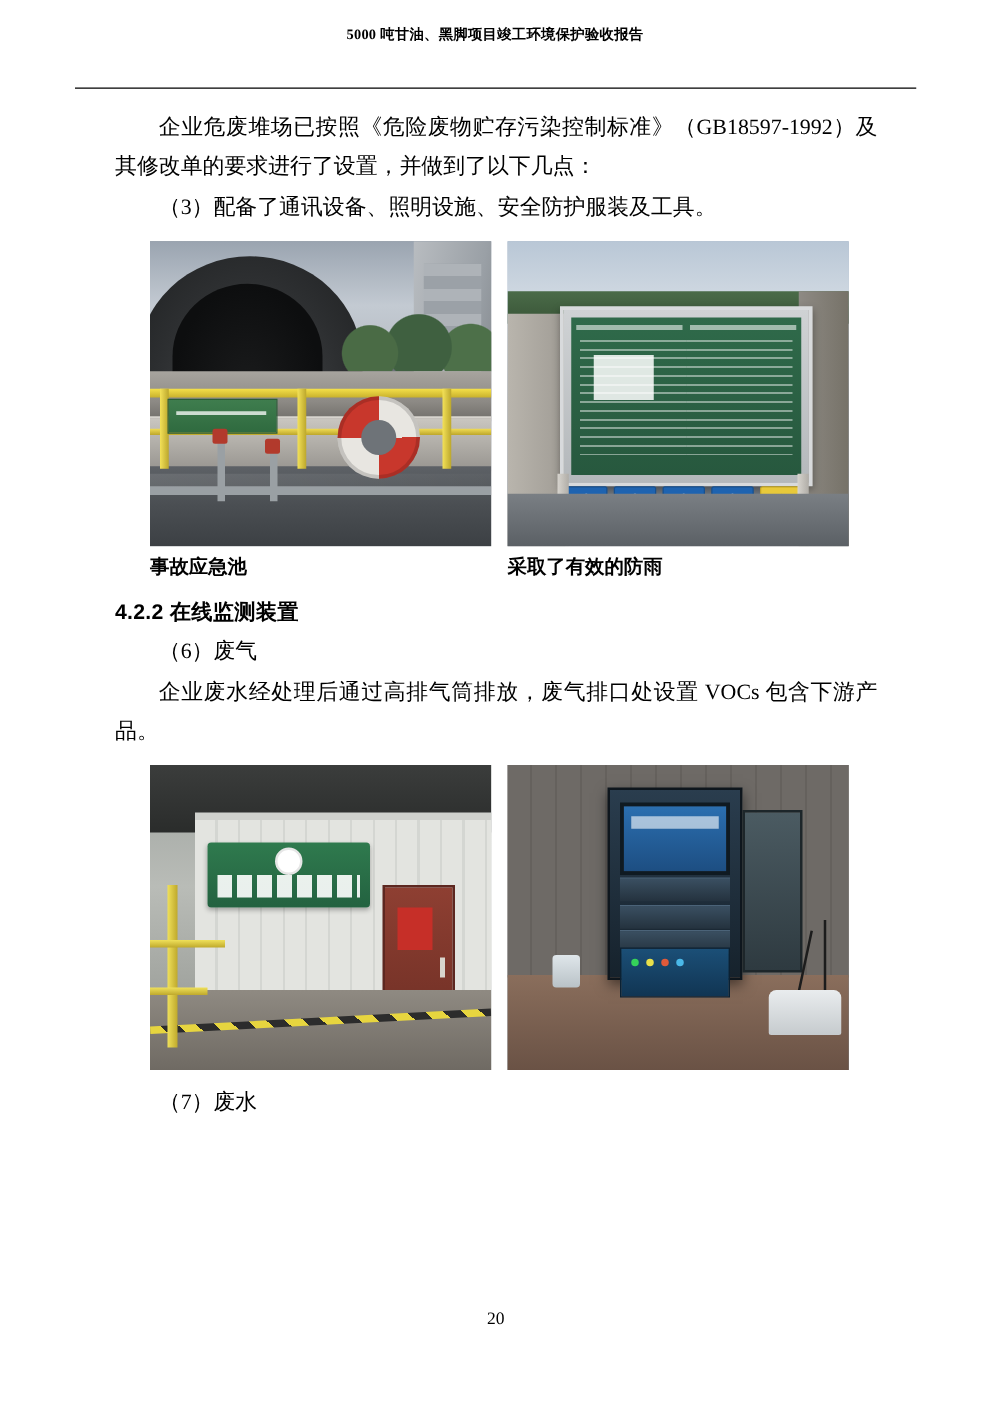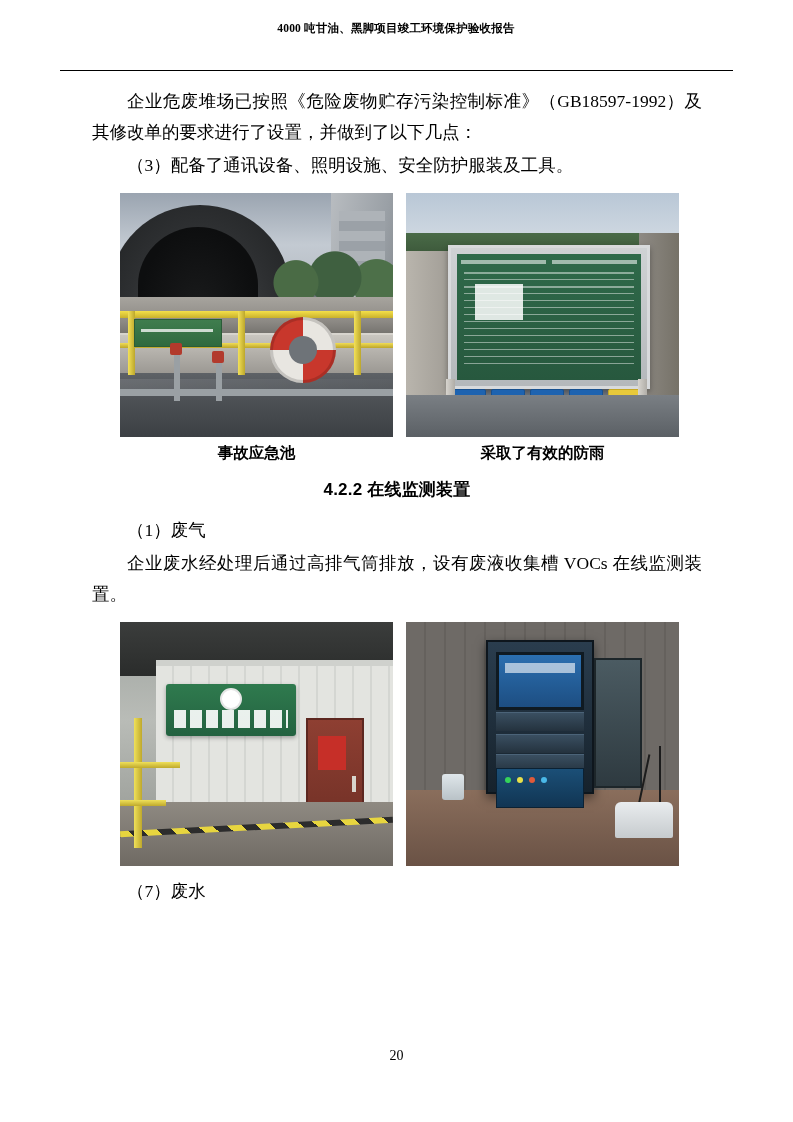--- a/index.html
+++ b/index.html
@@ -62,24 +62,23 @@
     font-family: "Liberation Serif", "DejaVu Serif", serif;
   }
   p.indent {
     text-indent: 2em;
   }
 
   
   h2.section {
     font-size: 17px;
     font-weight: bold;
-    margin: 14px 0 14px 0;
+    margin: 14px 0 4px 0;
     font-family: "Liberation Sans", "DejaVu Sans", sans-serif;
     letter-spacing: 0.2px;
-    text-align: center;
   }
 
   
   .figure-row {
     display: flex;
     gap: 13px;
     margin: 12px 0 0 28px;
   }
   .fig {
     width: 273px;
@@ -88,21 +87,20 @@
     overflow: hidden;
     background: #707070;
   }
   .caption-row {
     display: flex;
     margin: 6px 0 0 28px;
     gap: 13px;
   }
   .caption {
     width: 273px;
-    text-align: center;
     font-size: 15.5px;
     font-weight: bold;
     font-family: "Liberation Serif", "DejaVu Serif", serif;
   }
 
   
   .page-number {
     position: absolute;
     bottom: 58px;
     left: 0;
@@ -380,21 +378,21 @@
     background: linear-gradient(#e9ecee,#c6cbce);
     border-radius: 6px 6px 2px 2px;
   }
 </style>
 </head>
 <body>
 
 <div class="page">
 
   <div class="header">
-    <div>4000 吨甘油、黑脚项目竣工环境保护验收报告</div>
+    <div>5000 吨甘油、黑脚项目竣工环境保护验收报告</div>
   </div>
   <div class="header-rule"></div>
 
   <div class="content">
 
     <p class="body indent">企业危废堆场已按照《危险废物贮存污染控制标准》（GB18597-1992）及其修改单的要求进行了设置，并做到了以下几点：</p>
     <p class="body indent">（3）配备了通讯设备、照明设施、安全防护服装及工具。</p>
 
     <div class="figure-row">
       <div class="fig ph1">
@@ -449,22 +447,22 @@
       </div>
     </div>
 
     <div class="caption-row">
       <div class="caption">事故应急池</div>
       <div class="caption">采取了有效的防雨</div>
     </div>
 
     <h2 class="section">4.2.2 在线监测装置</h2>
 
-    <p class="body indent">（1）废气</p>
-    <p class="body indent">企业废水经处理后通过高排气筒排放，设有废液收集槽 VOCs 在线监测装置。</p>
+    <p class="body indent">（6）废气</p>
+    <p class="body indent">企业废水经处理后通过高排气筒排放，废气排口处设置 VOCs 包含下游产品。</p>
 
     <div class="figure-row">
       <div class="fig ph3">
         <div class="roofdark"></div>
         <div class="bldg"></div>
         <div class="banner">
           <div class="logo"></div>
           <div class="txt"></div>
         </div>
         <div class="door">

